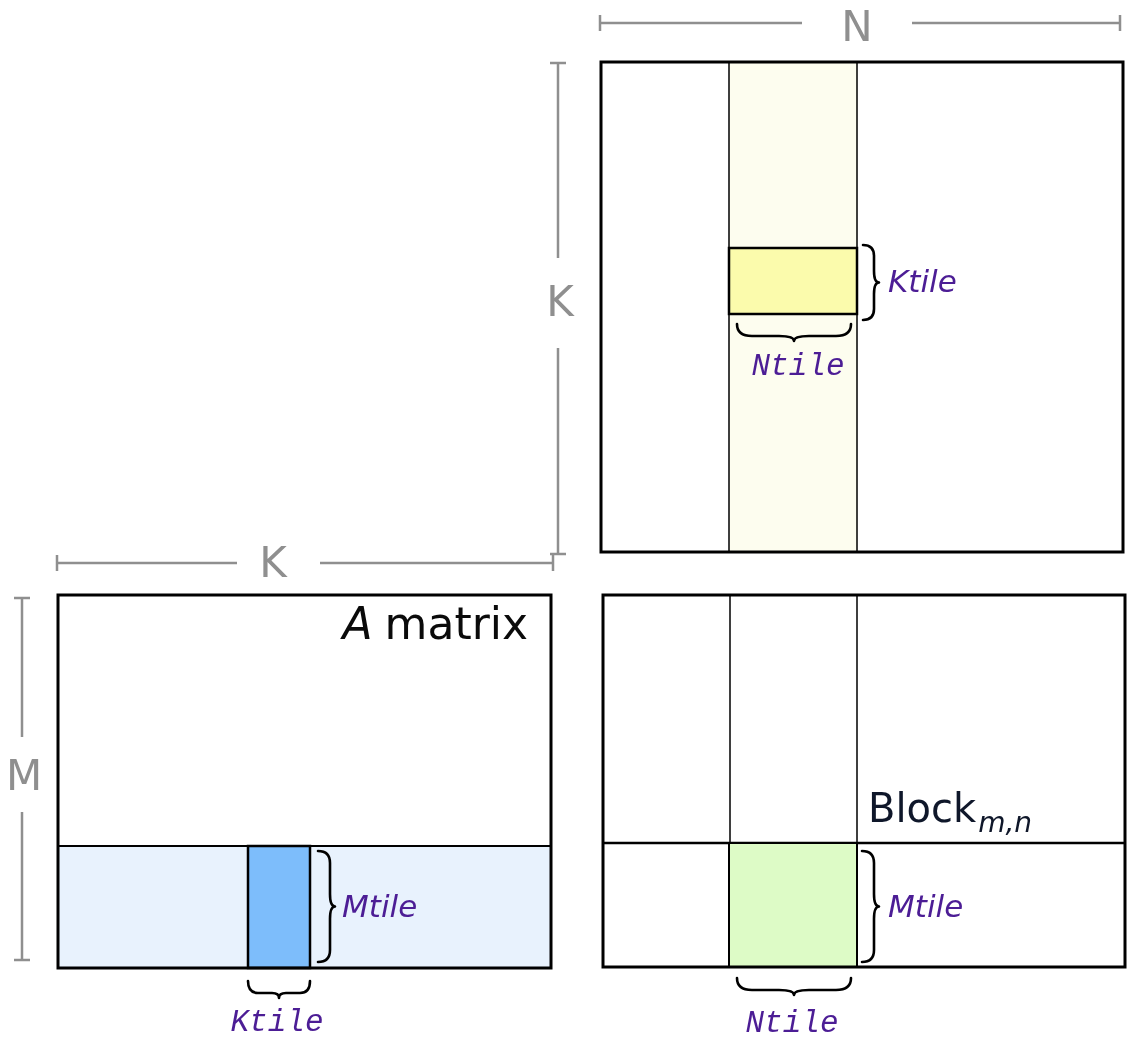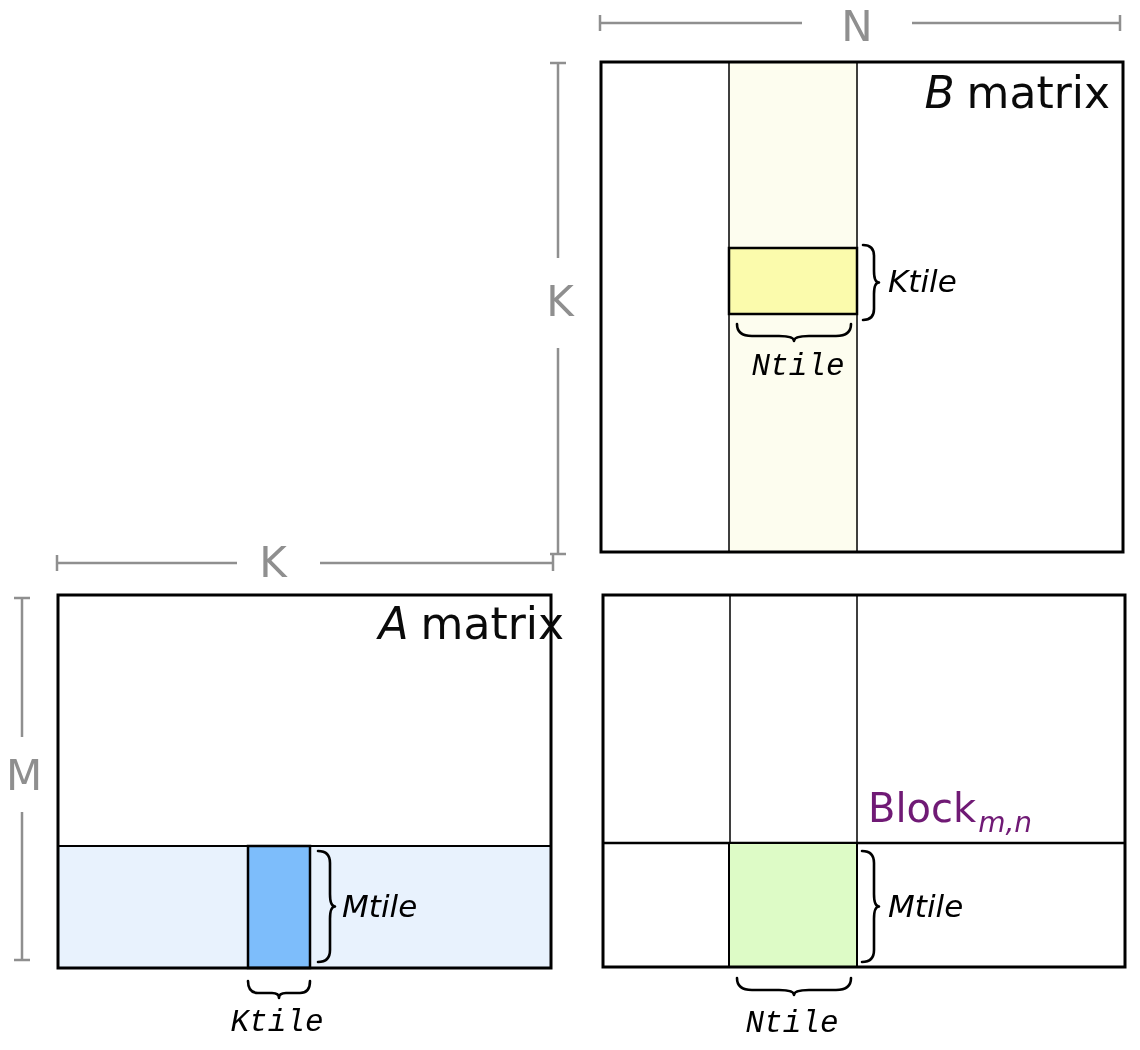--- a/index.html
+++ b/index.html
@@ -16,26 +16,26 @@
     color:#8f8f8f;font-size:42px;
     transform:translate(-50%,-50%);
   }
   .matrix-title{
     color:#0a0a0a;font-size:44px;
     transform:translateY(-50%);
   }
   .matrix-title .letter{font-style:italic;}
   .matrix-title .word{margin-left:12px;font-style:normal;}
   .tile-label{
-    color:#000000;font-size:31px;font-style:italic;
+    color:#4c1d95;font-size:31px;font-style:italic;
   }
   .tile-label.centered{transform:translate(-50%,-50%);font-family:Liberation Mono, monospace;}
   .tile-label.side{transform:translateY(-50%);}
   .block-label{
-    color:#701a75;font-size:40px;
+    color:#0f172a;font-size:40px;
     transform:translateY(-50%);
   }
   .block-label sub{
     font-style:italic;font-size:28px;
     vertical-align:baseline;
     position:relative;top:10px;left:2px;
   }
 </style>
 </head>
 <body>
@@ -81,24 +81,21 @@
       <path d="M862,851 Q874,851 874,863 L874,894 Q874,906.5 879,906.5 Q874,906.5 874,919 L874,950 Q874,962 862,962"></path>
       <path d="M737,978 Q737,990 752,990 L779,990 Q794,990 794,995 Q794,990 809,990 L836,990 Q851,990 851,978"></path>
     </g>
   </svg>
 
   <div class="lbl dim-label" style="left:857px;top:27px;">N</div>
   <div class="lbl dim-label" style="left:560px;top:302px;">K</div>
   <div class="lbl dim-label" style="left:273px;top:563px;">K</div>
   <div class="lbl dim-label" style="left:24px;top:776px;">M</div>
 
-  <div class="lbl matrix-title" style="right:30px;top:93px;">
-    <span class="letter">B</span><span class="word">matrix</span>
-  </div>
-  <div class="lbl matrix-title" style="right:576px;top:624px;">
+  <div class="lbl matrix-title" style="right:612px;top:624px;">
     <span class="letter">A</span><span class="word">matrix</span>
   </div>
 
   <div class="lbl block-label" style="left:868px;top:808px;">
     <span>Block</span><sub>m,n</sub>
   </div>
 
   <div class="lbl tile-label side" style="left:888px;top:281px;">Ktile</div>
   <div class="lbl tile-label centered" style="left:798px;top:366px;">Ntile</div>
   <div class="lbl tile-label side" style="left:342px;top:906px;">Mtile</div>

